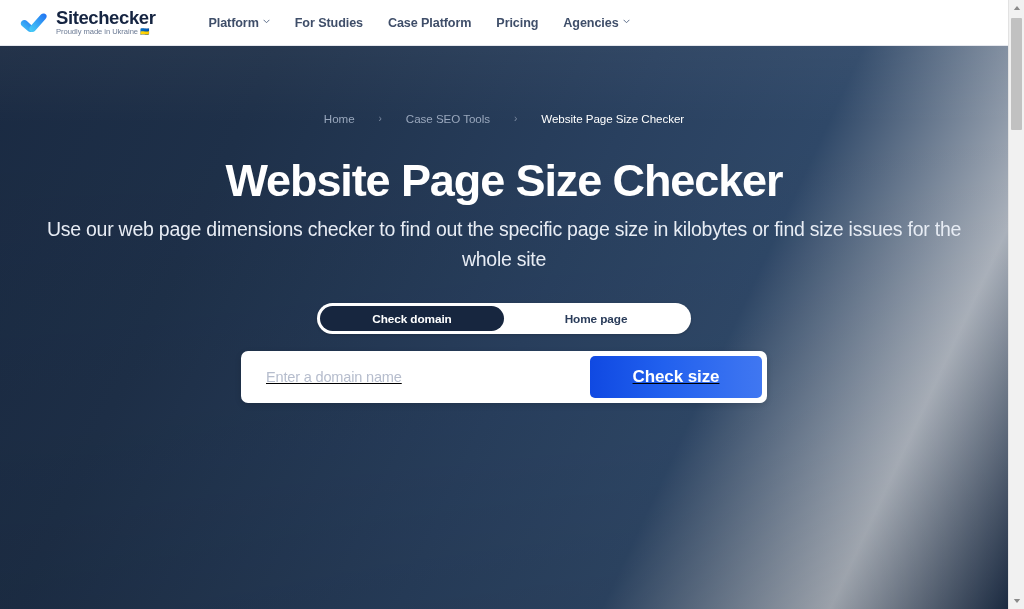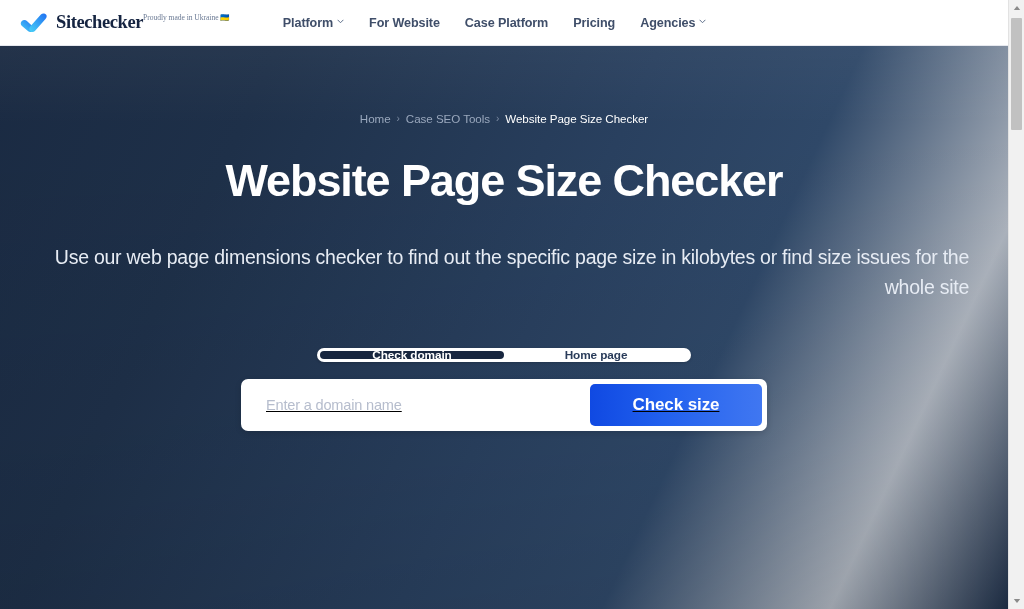--- a/index.html
+++ b/index.html
@@ -43,21 +43,21 @@
     align-items:center;
     gap:8px;
     flex:0 0 auto;
     cursor:pointer;
   }
   .brand-check {
     width:28px; height:22px;
     flex:0 0 auto;
     display:block;
   }
-  .brand-text { display:flex; justify-content:center;font-family:Liberation Serif, serif; }
+  .brand-text { display:flex; flex-direction:column; justify-content:center; }
   .brand-name {
     font-size:18.5px;
     font-weight:bold;
     color:#152441;
     letter-spacing:-0.4px;
     line-height:19px;
   }
   .brand-tag {
     font-size:7.6px;
     color:#6b7a94;
@@ -164,21 +164,21 @@
     display:flex;
     flex-direction:column;
     align-items:center;
   }
 
   
   .breadcrumb {
     margin-top:66px;
     display:flex;
     align-items:center;
-    gap:6px;
+    gap:24px;
     font-size:11.6px;
     letter-spacing:-0.05px;
   }
   .bc-link {
     color:#9aa8bd;
     cursor:pointer;
     white-space:nowrap;
   }
   .bc-sep {
     color:#7d8ca3;
@@ -195,34 +195,34 @@
   .hero-title {
     margin-top:33px;
     font-size:45px;
     font-weight:bold;
     color:#ffffff;
     letter-spacing:-1.1px;
     line-height:1;
     text-align:center;
   }
   .hero-sub {
-    margin-top:39px;
+    margin-top:11px;
     width:930px;
-    text-align:right;
+    text-align:center;
     font-size:19.5px;
     color:#e7ecf4;
     line-height:30px;
     letter-spacing:-0.25px;
   }
 
   
   .toggle {
-    margin-top:46px;
+    margin-top:29px;
     width:374px;
-    height:14px;
+    height:31px;
     background:#ffffff;
     border-radius:999px;
     display:flex;
     align-items:center;
     padding:3px;
     box-shadow:0 1px 3px rgba(0,0,0,0.18);
   }
   .toggle-opt {
     flex:1 1 50%;
     height:100%;
@@ -351,21 +351,21 @@
 
       <nav class="nav">
         <span class="nav-item">
           <span>Platform</span>
           <span class="chev">
             <svg width="7" height="7" viewBox="0 0 8 8">
                 <path d="M1 2.4 L4 5.4 L7 2.4" stroke="#5a6b87" stroke-width="1.1" fill="none" stroke-linecap="round"></path>
               </svg>
           </span>
         </span>
-        <span class="nav-item">For Website</span>
+        <span class="nav-item">For Studies</span>
         <span class="nav-item">Case Platform</span>
         <span class="nav-item">Pricing</span>
         <span class="nav-item">
           <span>Agencies</span>
           <span class="chev">
             <svg width="7" height="7" viewBox="0 0 8 8">
                 <path d="M1 2.4 L4 5.4 L7 2.4" stroke="#5a6b87" stroke-width="1.1" fill="none" stroke-linecap="round"></path>
               </svg>
           </span>
         </span>

